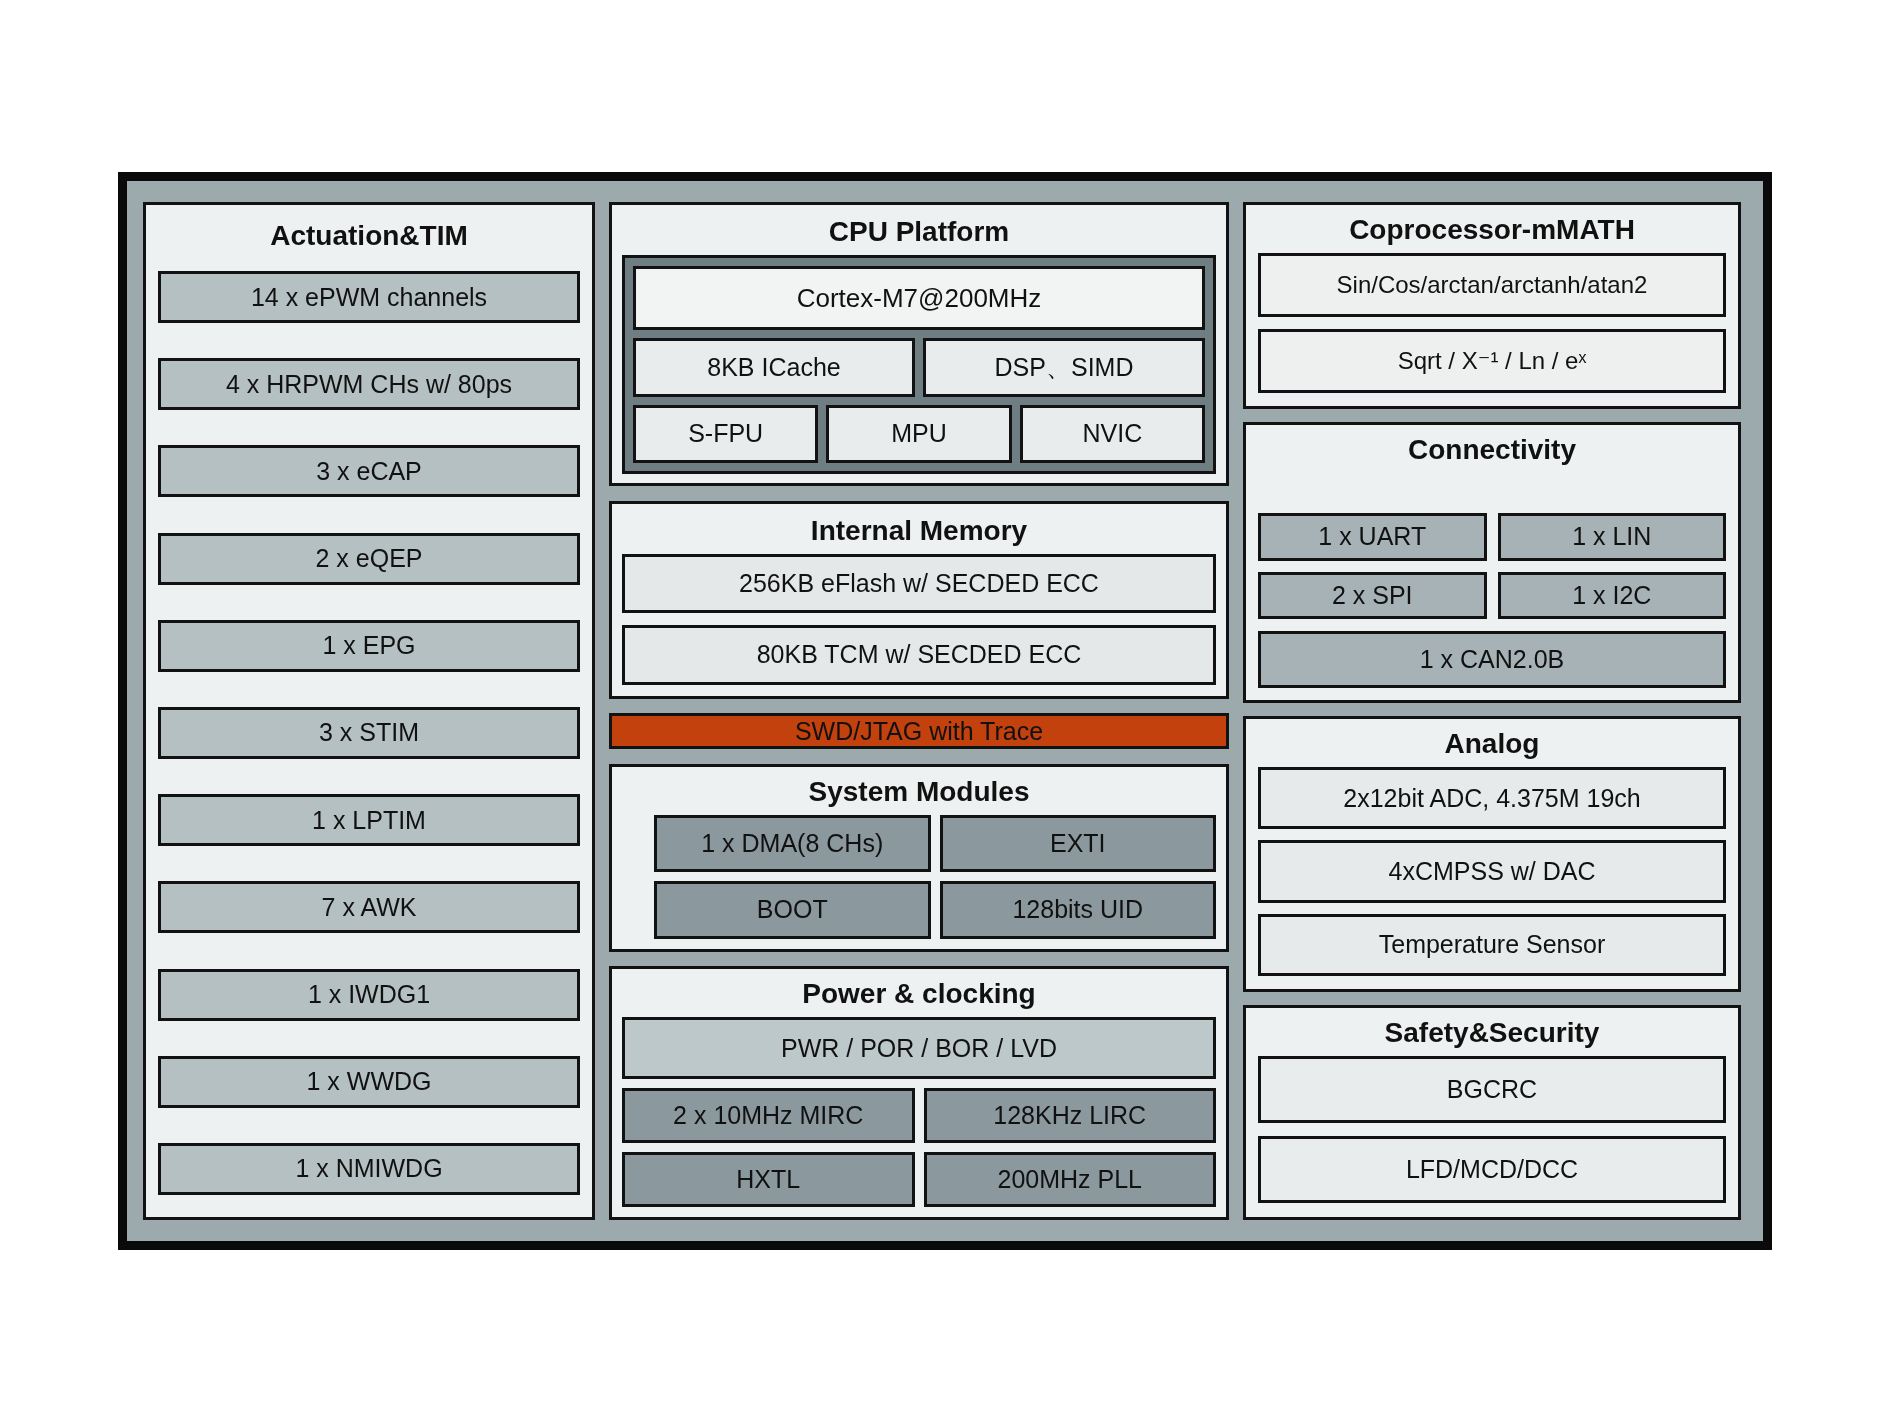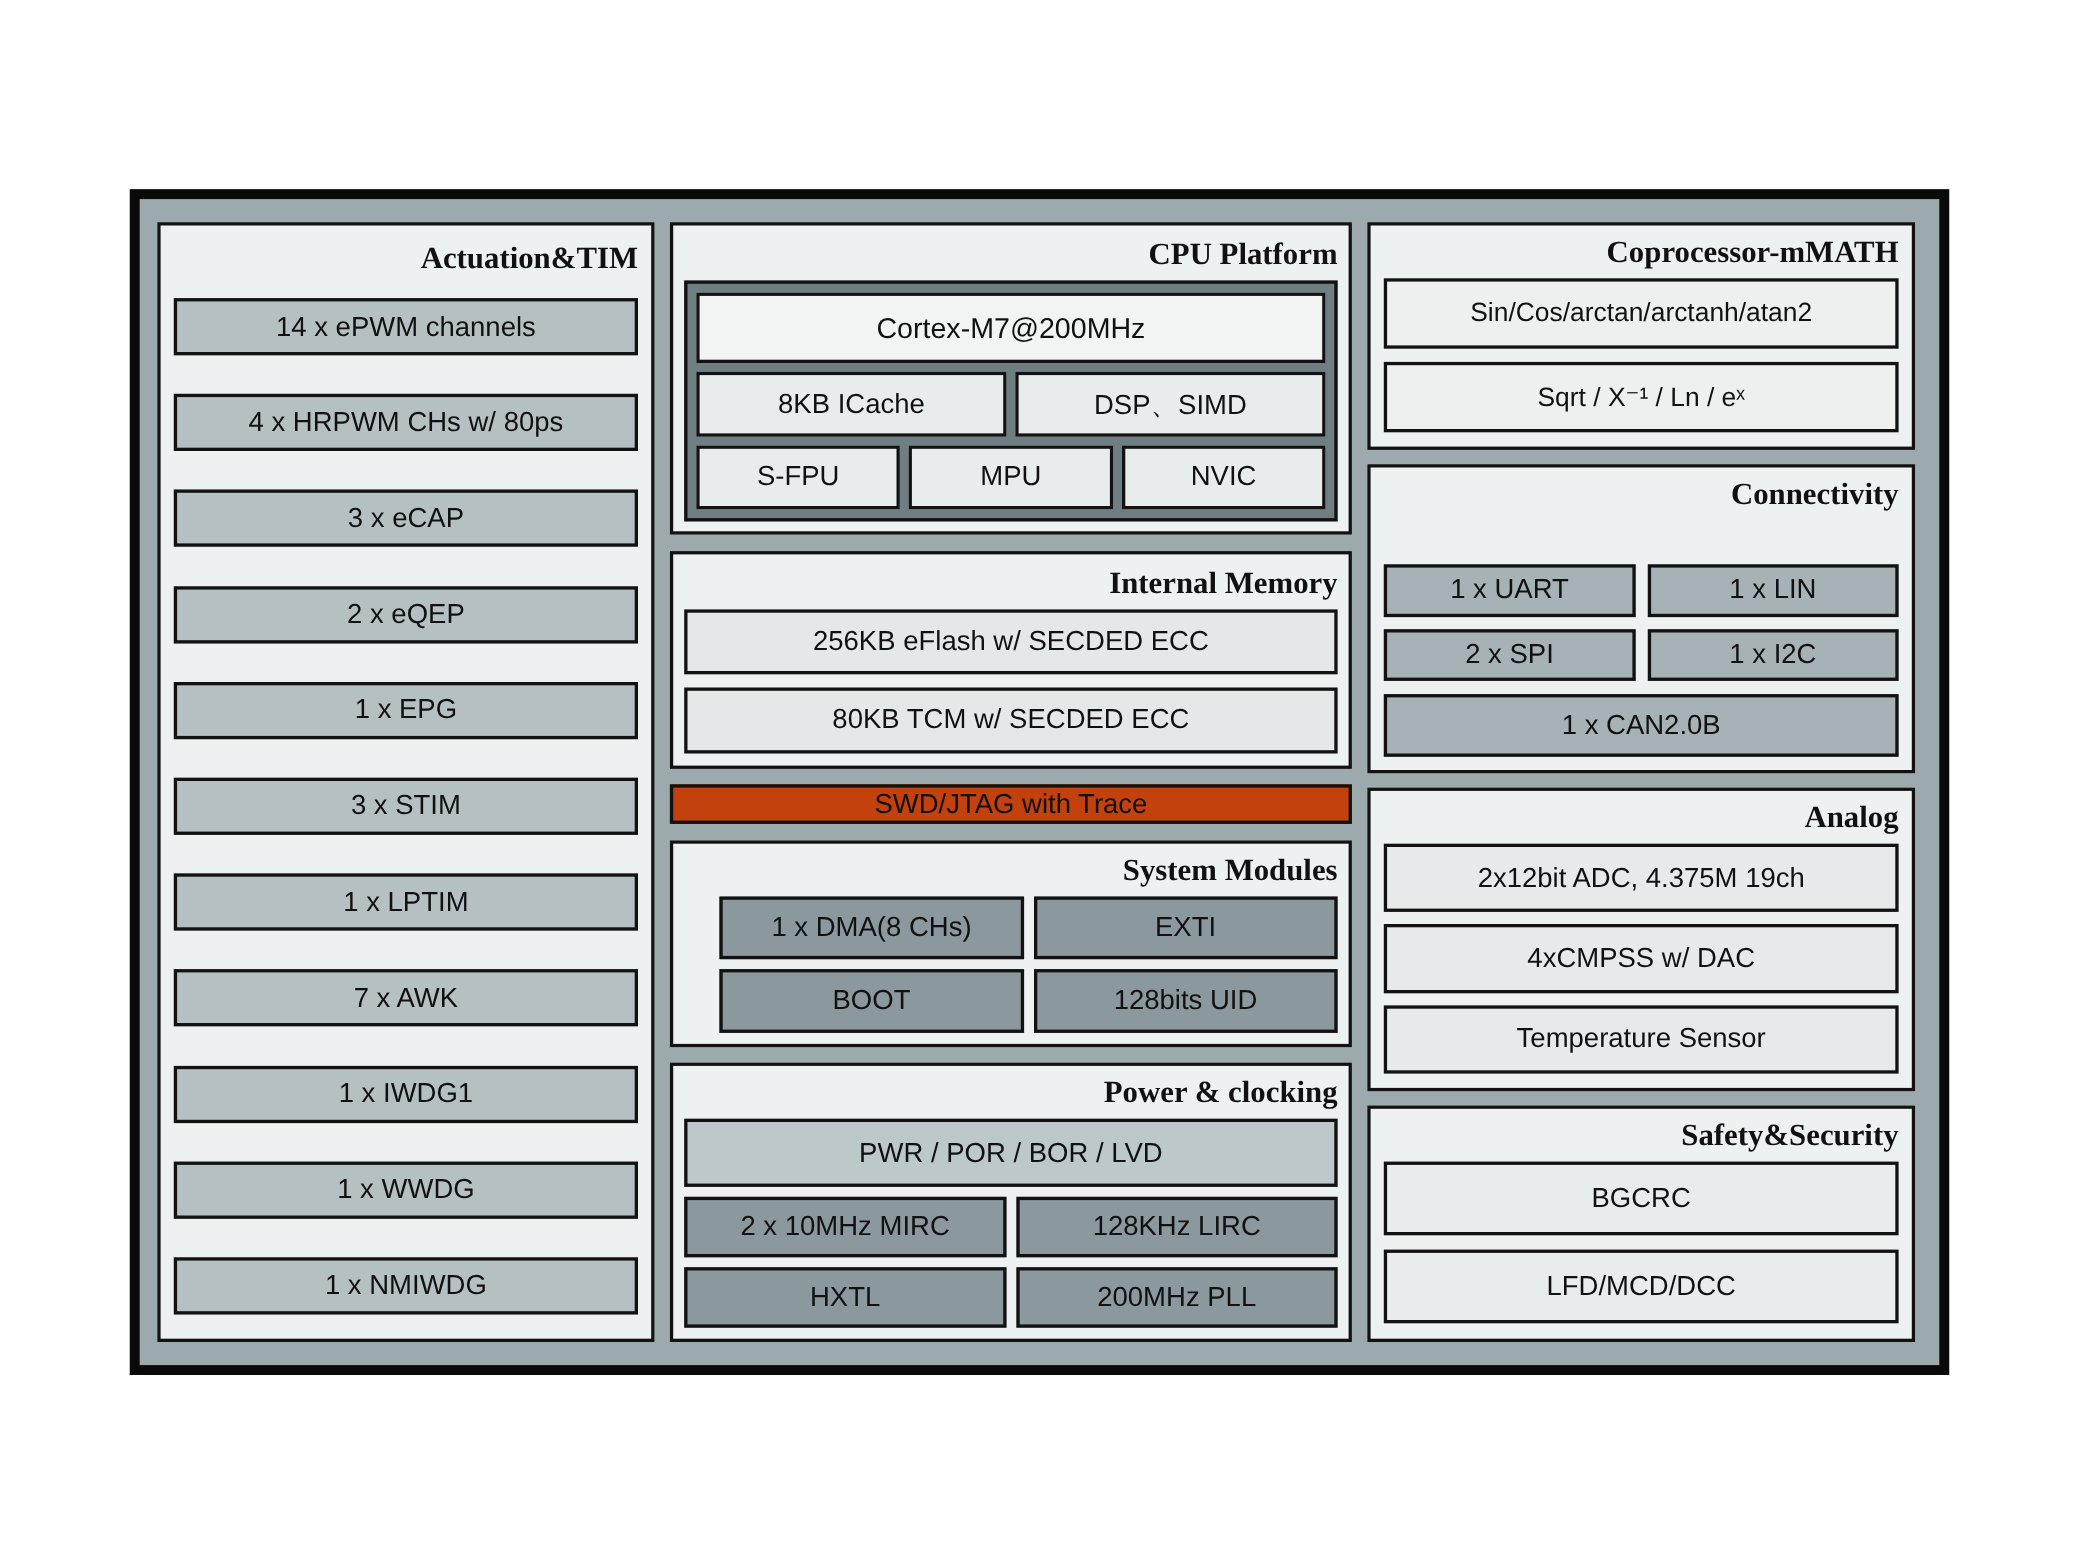--- a/index.html
+++ b/index.html
@@ -10,23 +10,22 @@
   }
   .frame{
     position:absolute;left:118px;top:172px;width:1654px;height:1078px;
     box-sizing:border-box;border:9px solid #0a0a0a;background:#9caaad;
     display:flex;gap:14px;padding:21px 22px 21px 16px;
   }
   .panel{
     box-sizing:border-box;background:#eef1f1;border:3px solid #121212;
   }
   .ptitle{
-    font-weight:bold;font-size:28px;text-align:right;line-height:46px;
+    font-weight:bold;font-size:28px;text-align:center;line-height:46px;
     white-space:nowrap;
-    font-family:Liberation Serif, serif;
   }
   .box{
     box-sizing:border-box;border:3px solid #121212;
     display:flex;align-items:center;justify-content:center;
     font-size:25px;text-align:center;white-space:nowrap;
   }
   
   .col-left{width:452px;display:flex;}
   .p-actuation{flex:1;display:flex;flex-direction:column;padding:8px 12px 22px;}
   .act-items{flex:1;display:flex;flex-direction:column;justify-content:space-between;margin-top:12px;}

